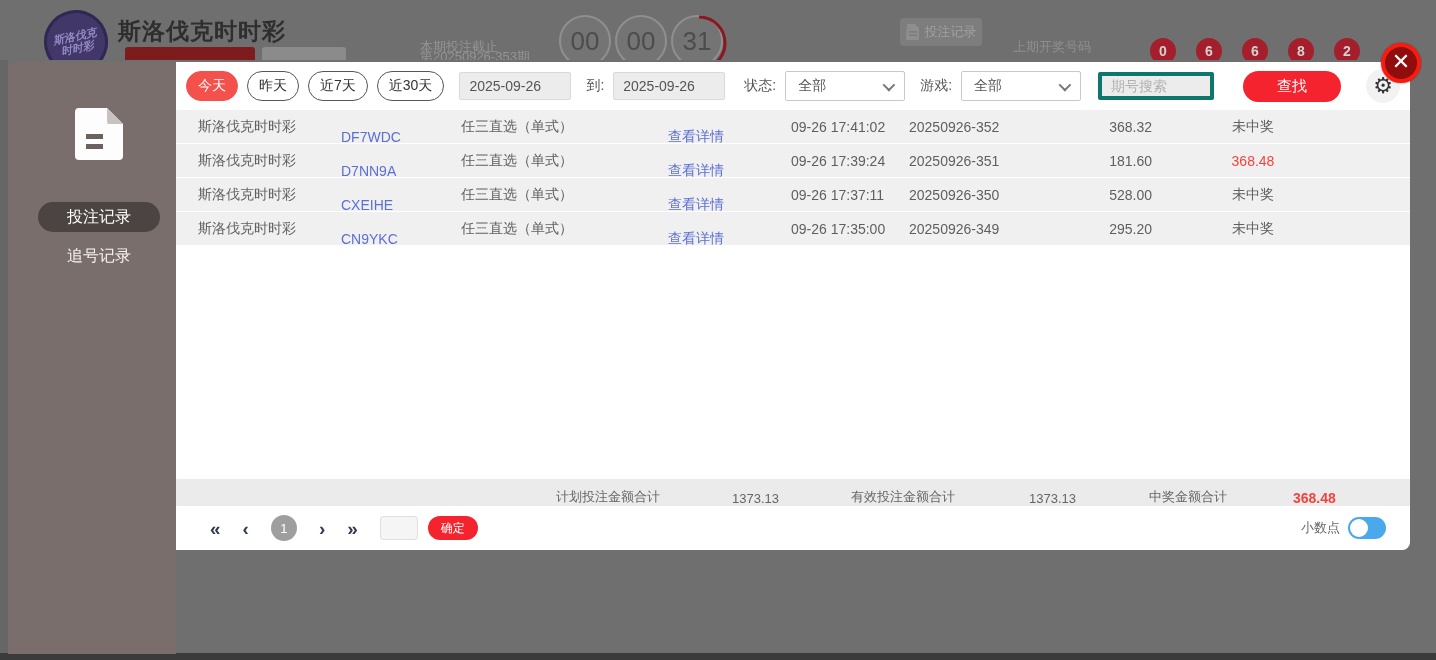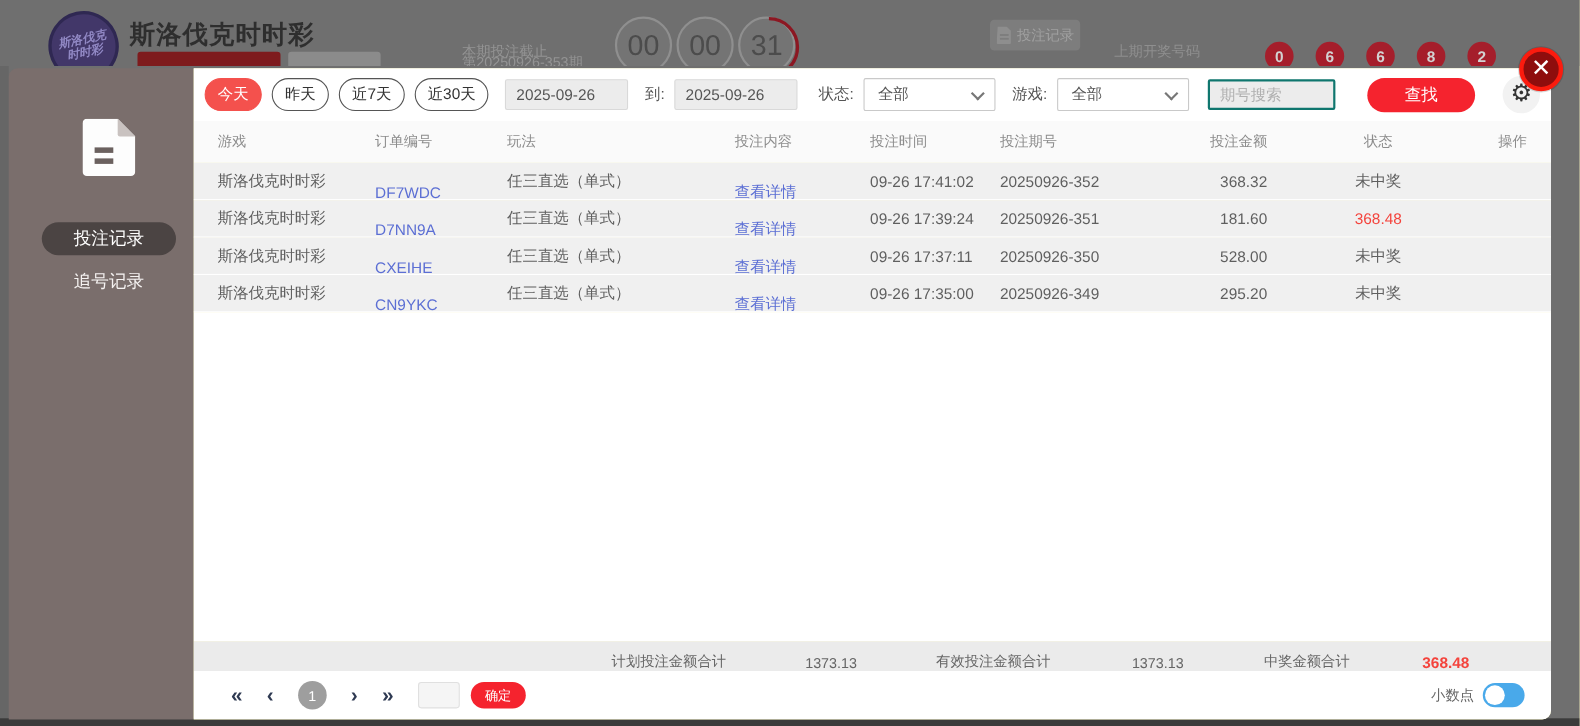--- a/index.html
+++ b/index.html
@@ -40,36 +40,36 @@
   
   .sidebar { position:absolute; left:8px; top:62px; width:168px; height:592px; background:#7a6e6c; border-radius:8px 0 0 0; }
   .doc-icon-big { position:absolute; left:67px; top:46px; }
   .side-item { position:absolute; left:30px; width:122px; height:30px; border-radius:15px;
     display:flex; align-items:center; justify-content:center; color:#f5f2f1; font-size:16px; cursor:pointer; }
   .side-item.active { background:#4b4443; color:#ffffff; }
   .side-item.i0 { top:140px; }
   .side-item.i1 { top:179px; }
 
   
-  .modal { position:absolute; left:176px; top:62px; width:1234px; height:592px; background:#fef9c3;
+  .modal { position:absolute; left:176px; top:62px; width:1234px; height:488px; background:#eab308;
     border-radius:0 8px 8px 0; display:flex; flex-direction:column; overflow:hidden; }
 
   
   .filter-bar { height:48px; flex:none; display:flex; align-items:center; padding:0 10px; gap:9px; background:#fff; }
   .pill { height:30px; border-radius:15px; display:flex; align-items:center; justify-content:center;
     font-size:14px; cursor:pointer; background:#fff; border:1px solid #555; color:#333; padding:0 11px; }
   .pill.active { background:#f4514d; border-color:#f4514d; color:#fff; }
   .date-input { width:112px; height:28px; background:#ececec; border:1px solid #d9d9d9; border-radius:2px;
     font-size:14px; color:#555; padding:0 9px; font-family:inherit; }
   .flt-label { font-size:14px; color:#555; margin-left:6px; white-space:nowrap; }
   .select-box { width:120px; height:30px; background:#fff; border:1px solid #c9c9c9; border-radius:2px;
     display:flex; align-items:center; justify-content:space-between; padding:0 12px; font-size:14px; color:#555; cursor:pointer; }
   .chev { width:9px; height:9px; border-right:2px solid #777; border-bottom:2px solid #777;
     transform:rotate(45deg) translateY(-2px); }
-  .search-input { width:116px; height:28px; background:#ececec; border:2px solid #0f766e; border-radius:2px;
+  .search-input { width:116px; height:28px; background:#ececec; border:4px solid #0f766e; border-radius:2px;
     font-size:14px; color:#555; padding:0 9px; font-family:inherit; margin-left:8px; }
   .search-input::placeholder { color:#b0b0b0; }
   .find-btn { width:98px; height:31px; border:none; border-radius:16px; background:#f5232e; color:#fff;
     font-size:15px; margin-left:20px; cursor:pointer; font-family:inherit; }
   .gear-wrap { width:34px; height:34px; border-radius:50%; background:#f2f2f2; margin-left:16px;
     display:flex; align-items:center; justify-content:center; cursor:pointer; }
   .gear-glyph { font-family:"DejaVu Sans",sans-serif; font-size:22px; color:#333; line-height:1; }
 
   
   .tbl { display:flex; flex-direction:column; flex:1; }
@@ -187,31 +187,20 @@
       <span class="chev"></span>
     </div>
     <input class="search-input" placeholder="期号搜索" style="">
     <button class="find-btn">查找</button>
     <div class="gear-wrap">
       <span class="gear-glyph">⚙</span>
     </div>
   </div>
 
   <div class="tbl">
-    <div class="trow head">
-      <div class="c1">游戏</div>
-      <div class="c2">订单编号</div>
-      <div class="c3">玩法</div>
-      <div class="c4">投注内容</div>
-      <div class="c5">投注时间</div>
-      <div class="c6">投注期号</div>
-      <div class="c7">投注金额</div>
-      <div class="c8">状态</div>
-      <div class="c9">操作</div>
-    </div>
 
     <div class="trow data">
       <div class="c1">斯洛伐克时时彩</div>
       <div class="c2 link">DF7WDC</div>
       <div class="c3">任三直选（单式）</div>
       <div class="c4 link">查看详情</div>
       <div class="c5">09-26 17:41:02</div>
       <div class="c6">20250926-352</div>
       <div class="c7">368.32</div>
       <div class="c8">未中奖</div>

